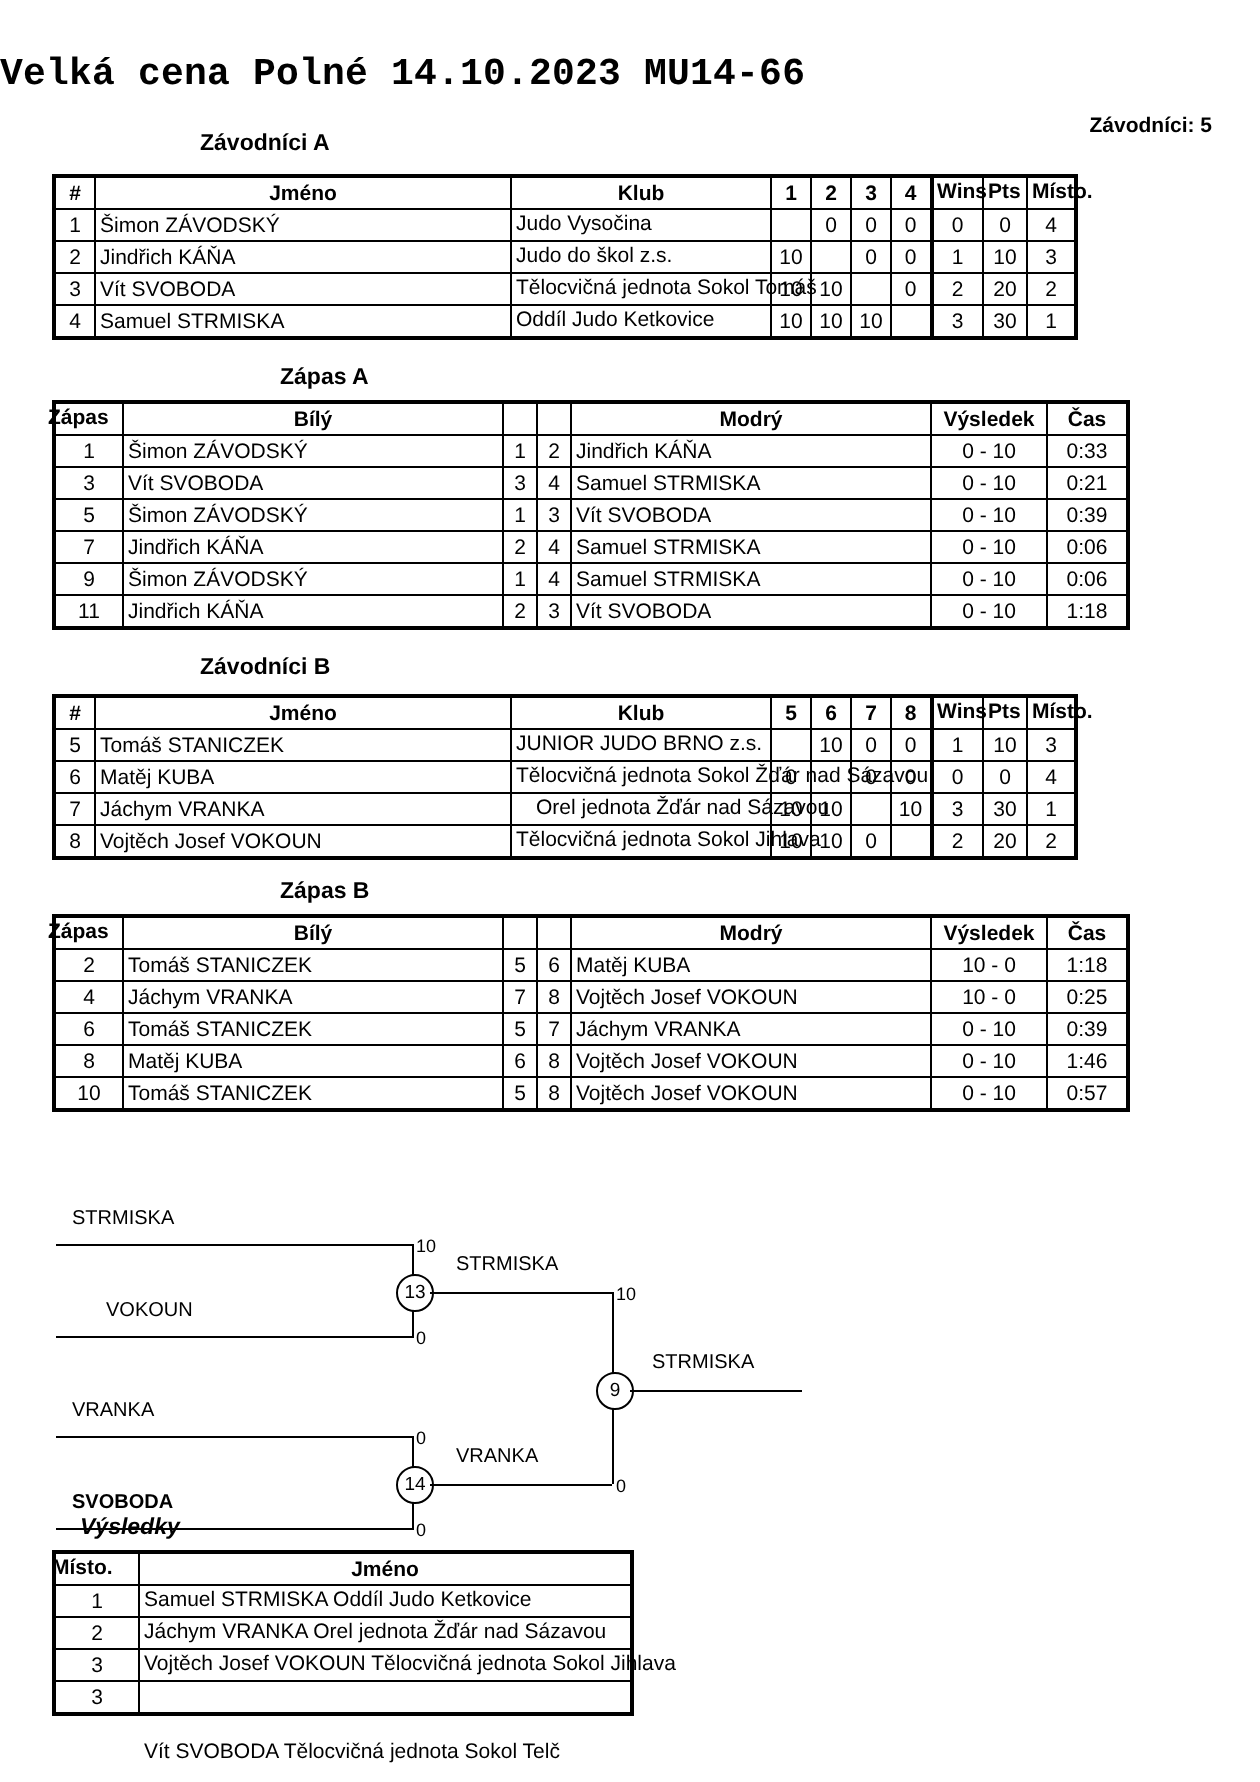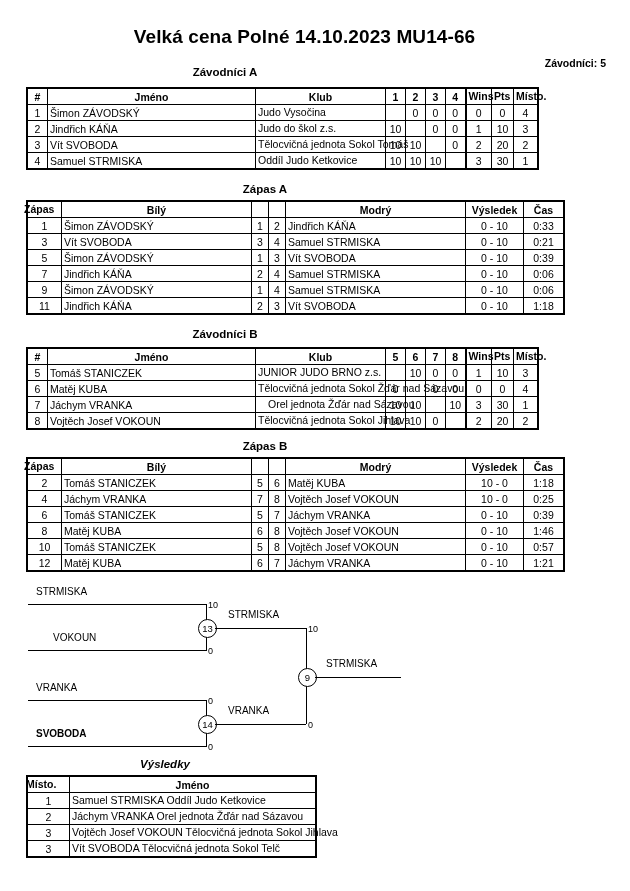--- a/index.html
+++ b/index.html
@@ -5,29 +5,29 @@
   html,body{margin:0;padding:0;}
   body{
     width:630px;height:891px;background:#ffffff;
     font-family:"Liberation Sans","DejaVu Sans",sans-serif;
     color:#000;position:relative;overflow:hidden;
   }
   .page{position:relative;width:630px;height:891px;}
 
   
   .main-title{
-    position:absolute;left:0;top:26px;width:609px;text-align:center;
-    font-size:19px;font-weight:bold;letter-spacing:0.1px;
+    position:absolute;left:0;top:26px;width:609px;
+    font-size:19px;font-weight:bold;letter-spacing:0.1px;font-family:Liberation Mono, monospace;
   }
   .competitors-count{
     position:absolute;right:24px;top:57px;
     font-size:10.5px;font-weight:bold;
   }
   .sec-title{
-    position:absolute;font-size:11.5px;font-weight:bold;text-align:center;
+    position:absolute;font-size:11.5px;font-weight:bold;text-align:left;
   }
 
   
   table.grid{
     position:absolute;border-collapse:collapse;table-layout:fixed;
     font-size:10.5px;background:#fff;
   }
   table.grid td,table.grid th{
     border:1px solid #000;
     padding:0 2px;height:15px;line-height:14px;
@@ -37,21 +37,21 @@
   .outer{outline:2px solid #000;outline-offset:-1px;}
   .c{text-align:center;}
   .l{text-align:left;}
   .thick-l{border-left:2px solid #000 !important;}
 
   
   .ovf{position:relative;}
   .ovf > span{position:absolute;left:2px;top:0;white-space:nowrap;line-height:14px;}
 
   
-  .bracket{position:absolute;left:0;top:578px;width:598px;height:180px;}
+  .bracket{position:absolute;left:0;top:596px;width:598px;height:180px;}
   .bl{position:absolute;background:#000;}
   .bl.h{height:1px;}
   .bl.v{width:1px;}
   .bname{position:absolute;font-size:10px;white-space:nowrap;}
   .bscore{position:absolute;font-size:9px;white-space:nowrap;}
   .node{
     position:absolute;width:17px;height:17px;border:1px solid #000;
     border-radius:50%;background:#fff;font-size:9.5px;
     line-height:17px;text-align:center;
   }
@@ -397,29 +397,20 @@
         </tr>
         <tr>
           <td class="c">10</td>
           <td class="l">Tomáš STANICZEK</td>
           <td class="c">5</td>
           <td class="c">8</td>
           <td class="l">Vojtěch Josef VOKOUN</td>
           <td class="c">0 - 10</td>
           <td class="c">0:57</td>
         </tr>
-        <tr>
-          <td class="c">12</td>
-          <td class="l">Matěj KUBA</td>
-          <td class="c">6</td>
-          <td class="c">7</td>
-          <td class="l">Jáchym VRANKA</td>
-          <td class="c">0 - 10</td>
-          <td class="c">1:21</td>
-        </tr>
       </tbody>
   </table>
 
   <div class="bracket">
 
     <div class="bname" style="left:36px;top:8px;">STRMISKA</div>
     <div class="bl h" style="left:28px;top:26px;width:178px;"></div>
     <div class="bscore" style="left:208px;top:22px;">10</div>
 
     <div class="bname" style="left:36px;top:54px;margin-left:17px;">VOKOUN</div>
@@ -481,19 +472,19 @@
         </tr>
         <tr>
           <td class="c">3</td>
           <td class="l ovf">
             <span style="left: 2px;">Vojtěch Josef VOKOUN Tělocvičná jednota Sokol Jihlava</span>
           </td>
         </tr>
         <tr>
           <td class="c">3</td>
           <td class="l ovf">
-            <span style="left: 2px;">Vít SVOBODA Tělocvičná jednota Sokol Telč</span>
+            <span style="left: 2px; margin-top: 28px;">Vít SVOBODA Tělocvičná jednota Sokol Telč</span>
           </td>
         </tr>
       </tbody>
   </table>
 
 </div>
 
 </body></html>

